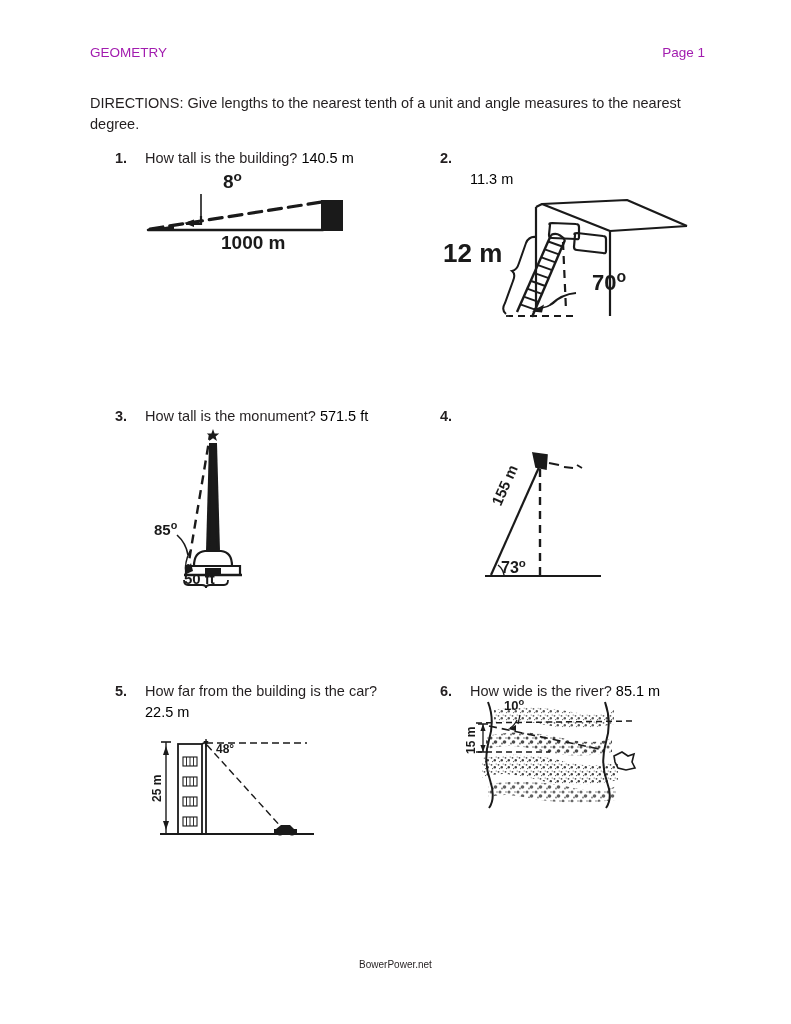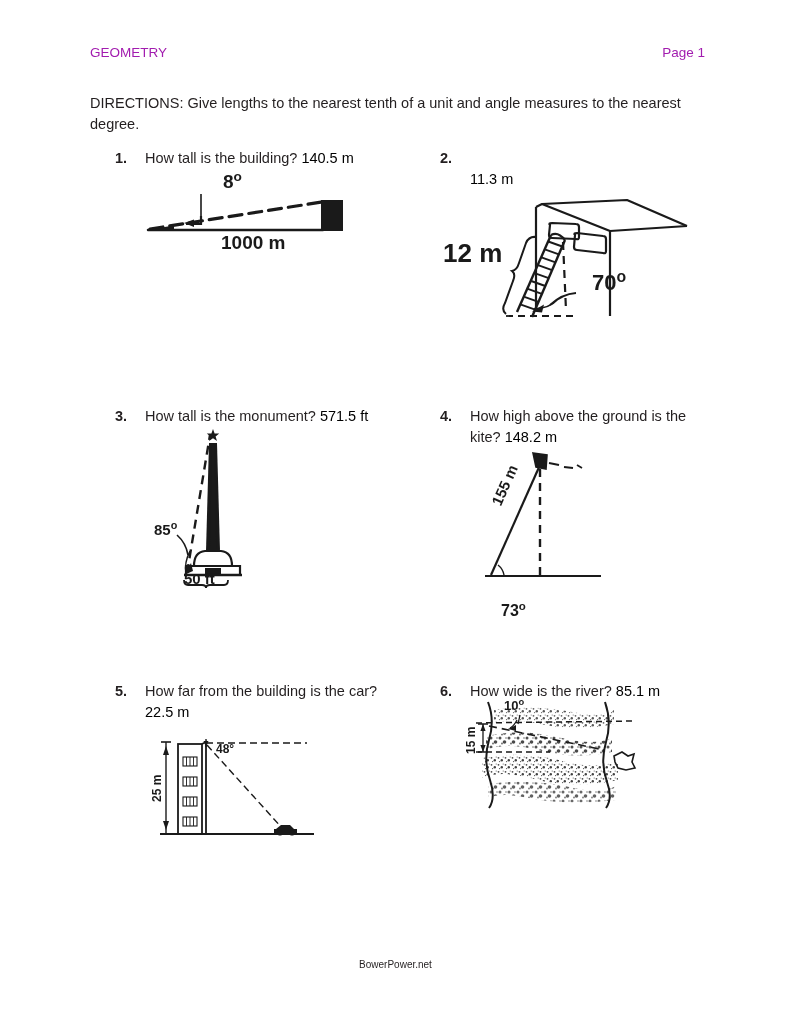--- a/index.html
+++ b/index.html
@@ -217,22 +217,20 @@
 
       <path class="ink" d="M24 157 Q24 162 28 162 L42 162 Q46 162 46 165 Q46 162 50 162 L64 162 Q68 162 68 157" stroke-width="1.8"></path>
     </svg>
     <span class="lbl" style="left:-6px; top:96px; font-size:15px;"><span>85</span><span class="deg">o</span></span>
     <span class="lbl" style="left:24px; top:147px; font-size:15px;">50 ft</span>
   </div>
 
   <div class="problem" style="left:440px; top:406px; width:260px;">
     <div class="p-text">
       <span class="p-num">4.</span>
-      <span class="p-body"><span>How high above the ground is the kite?</span>
-        <span class="ans">148.2 m</span></span>
     </div>
   </div>
 
   <div class="fig" style="left:483px; top:443px; width:130px; height:145px;">
     <svg width="130" height="145" viewBox="0 0 130 145">
 
       <path class="ink" d="M2 133 L118 133" stroke-width="2.2"></path>
 
       <path class="ink" d="M8 132 L57 22" stroke-width="2.2"></path>
 
@@ -241,21 +239,21 @@
       <path class="inkf" d="M50 10 L64 12 L63 26 L53 24 Z"></path>
       <path class="ink" d="M50 10 L64 12 L63 26 L53 24 Z" stroke-width="1.6"></path>
 
       <path class="ink" d="M66 20 L76 22" stroke-width="1.8"></path>
       <path class="ink" d="M81 24 L90 25" stroke-width="1.8"></path>
       <path class="ink" d="M94 22 L99 25" stroke-width="1.8"></path>
 
       <path class="ink" d="M21 132 Q20 126 15 122" stroke-width="1.4"></path>
     </svg>
     <span class="lbl" style="left:5px; top:58px; font-size:15px; transform:rotate(-66deg); transform-origin:left top;">155 m</span>
-    <span class="lbl" style="left:18px; top:114px; font-size:16px;margin-top:43px;"><span>73</span><span class="deg">o</span></span>
+    <span class="lbl" style="left:18px; top:114px; font-size:16px;"><span>73</span><span class="deg">o</span></span>
   </div>
 
   <div class="problem" style="left:115px; top:681px; width:320px;">
     <div class="p-text">
       <span class="p-num">5.</span>
       <span class="p-body"><span>How far from the building is the car?</span><br><span class="ans">22.5 m</span></span>
     </div>
   </div>
 
   <div class="fig" style="left:152px; top:728px; width:170px; height:120px;">

